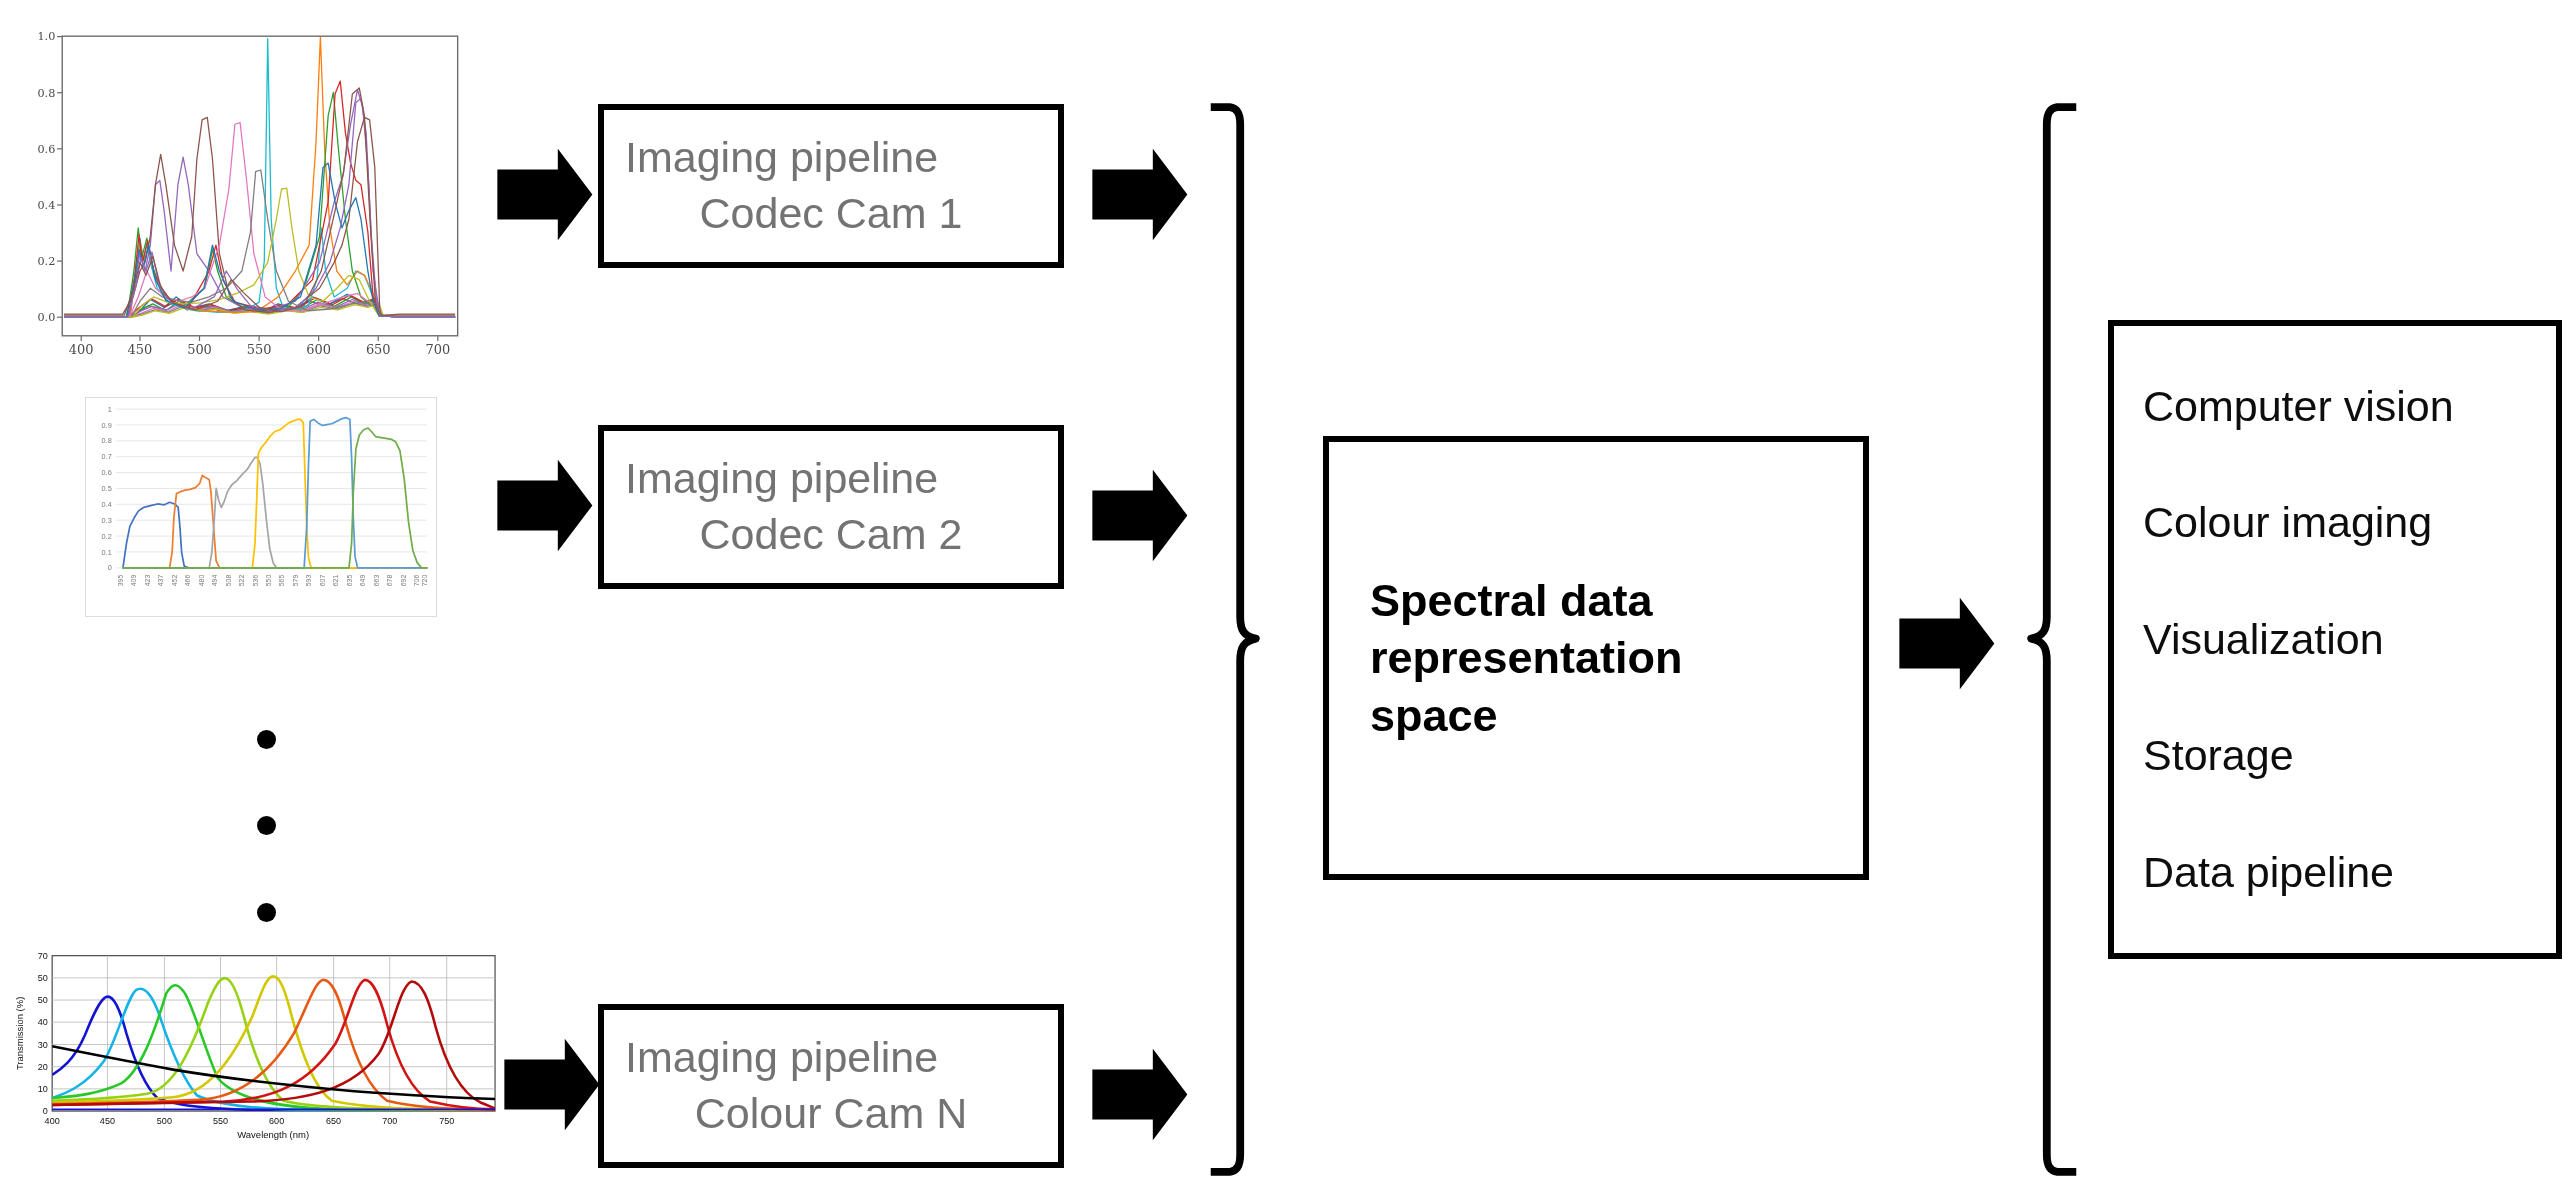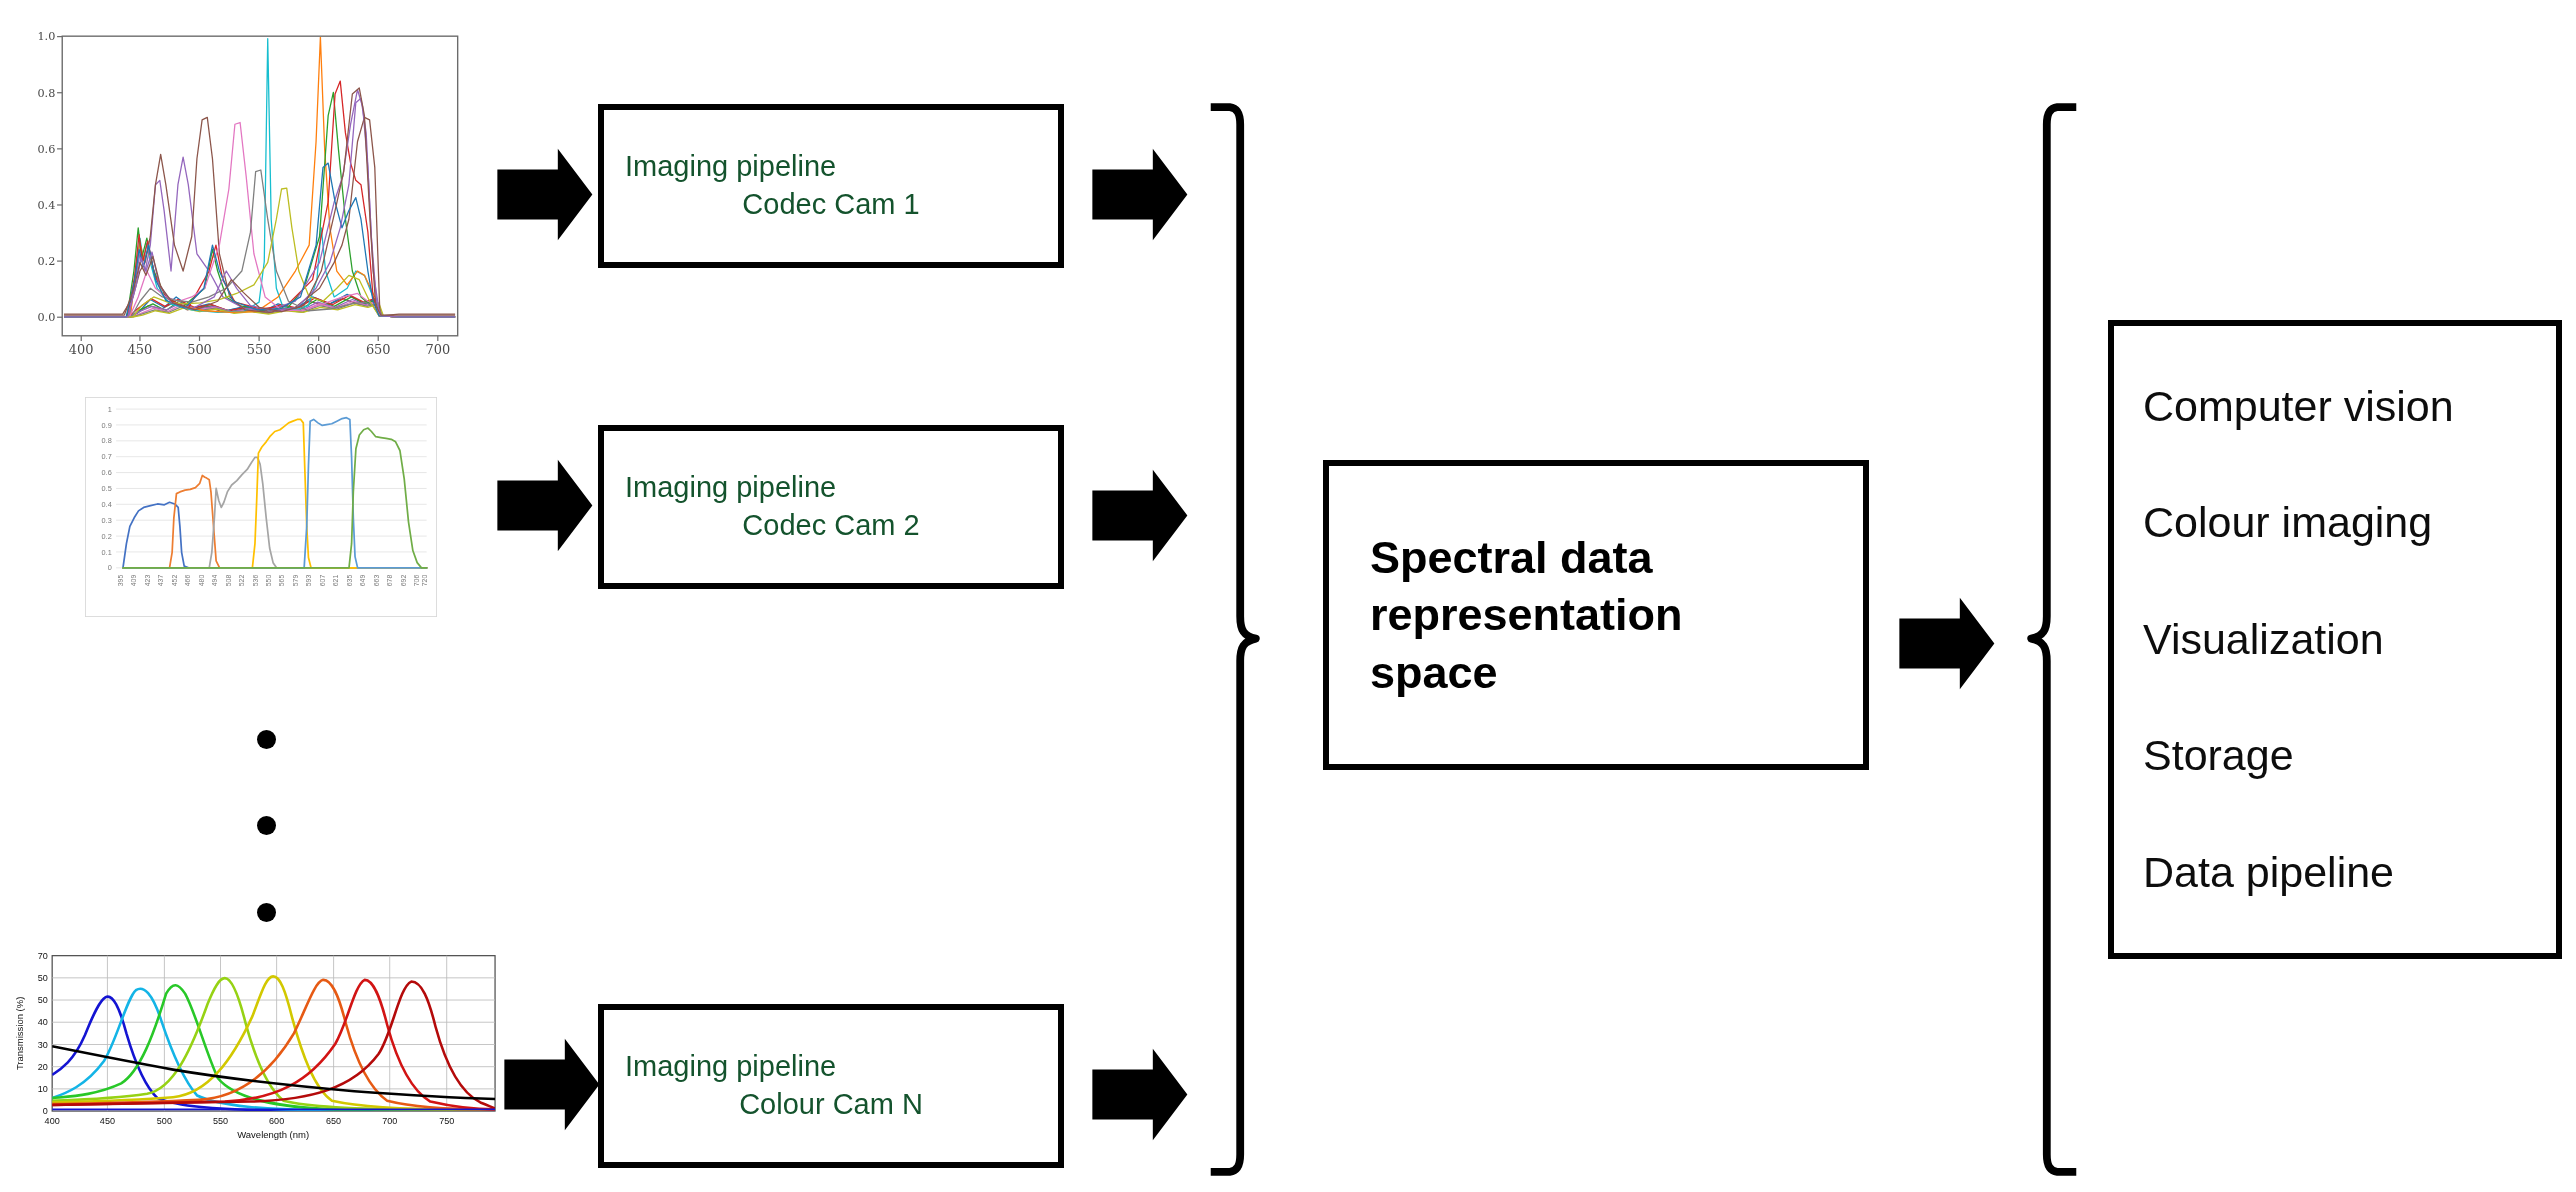--- a/index.html
+++ b/index.html
@@ -1,21 +1,21 @@
 <!DOCTYPE html>
 <html style="font-size:14px"><head>
 <meta charset="utf-8">
 <style>
   html,body{margin:0;padding:0;background:#fff;}
   body{width:2576px;height:1193px;position:relative;overflow:hidden;
        font-family:"Liberation Sans","DejaVu Sans",sans-serif;color:#000;}
 
   
   .flowbox{position:absolute;border:6px solid #000;background:#fff;box-sizing:border-box;}
-  .pipe-text{font-size:29px;line-height:1.30;color:#14532d;
+  .pipe-text{font-size:43px;line-height:1.30;color:#737373;
              display:flex;flex-direction:column;justify-content:center;height:100%;
              padding:0 21px;box-sizing:border-box;}
   .pipe-l1{text-align:left;}
   .pipe-l2{text-align:center;}
 
   .center-text{font-size:45px;font-weight:bold;line-height:1.28;color:#000;
                display:flex;flex-direction:column;justify-content:center;height:100%;
                padding:0 41px;box-sizing:border-box;text-align:left;}
 
   .out-list{display:flex;flex-direction:column;justify-content:space-around;
@@ -308,21 +308,21 @@
       <polygon points="6,26 76,26 76,2 116,55 76,108 76,84 6,84" fill="#000"></polygon>
     </svg>
 </div>
 
 <div class="brace" style="left:1209px;top:102px;width:52px;height:1075px;">
   <svg viewBox="0 0 60 1244" preserveAspectRatio="none">
     <path d="M2,6 L24,6 C33,7 36,14 36,26 L36,595 C36,611 40,618 54,621 C40,624 36,631 36,647 L36,1218 C36,1230 33,1237 24,1238 L2,1238" fill="none" stroke="#000" stroke-width="9" stroke-linecap="butt" stroke-linejoin="round"></path>
   </svg>
 </div>
 
-<div class="flowbox" style="left:1323px;top:460px;width:546px;height:310px;">
+<div class="flowbox" style="left:1323px;top:436px;width:546px;height:444px;">
   <div class="center-text">
     <span>Spectral data</span>
     <span>representation</span>
     <span>space</span>
   </div>
 </div>
 
 <div class="arrow" style="left:1894px;top:596px;width:104px;height:95px;">
   <svg viewBox="0 0 120 110">
       <polygon points="6,26 76,26 76,2 116,55 76,108 76,84 6,84" fill="#000"></polygon>

